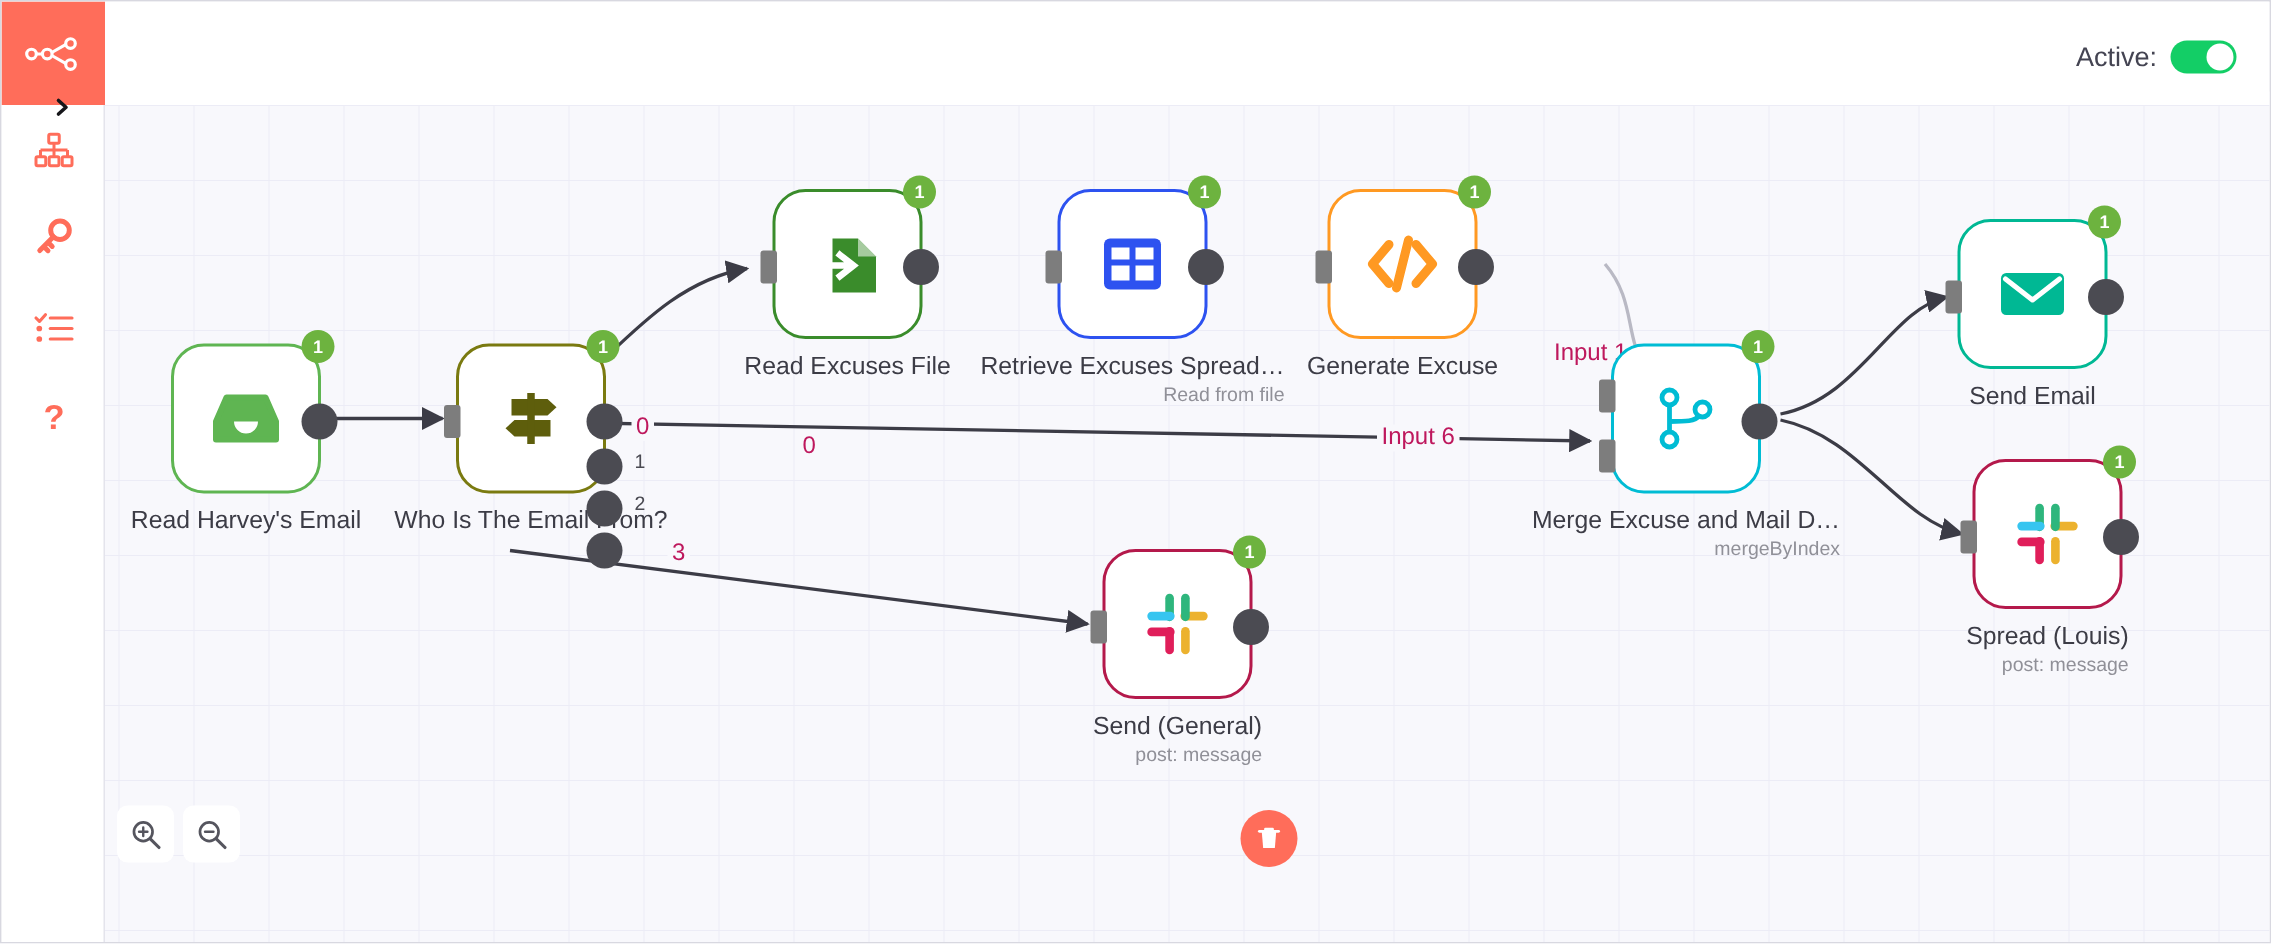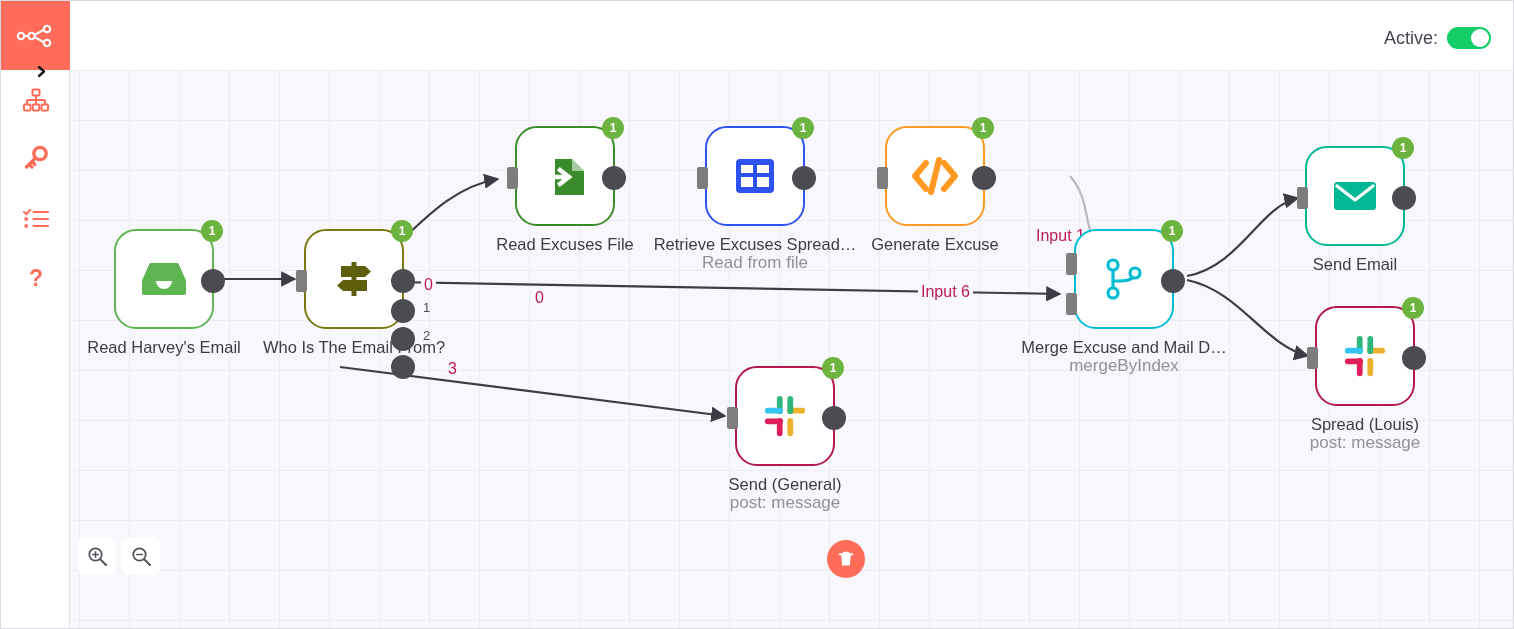--- a/index.html
+++ b/index.html
@@ -160,23 +160,24 @@
     text-align: center;
     white-space: nowrap;
     pointer-events: none;
   }
   .node-name {
     font-size: 16.5px;
     color: #3c3c46;
     line-height: 20px;
   }
   .node-sub {
-    font-size: 17px;
+    font-size: 13px;
     color: #909098;
     line-height: 17px;
+    text-align: right;
   }
   
   .in-port {
     position: absolute;
     left: -10px;
     width: 11px; height: 22px;
     background: #7d7d7d;
     border-radius: 2px;
     z-index: 12;
   }

